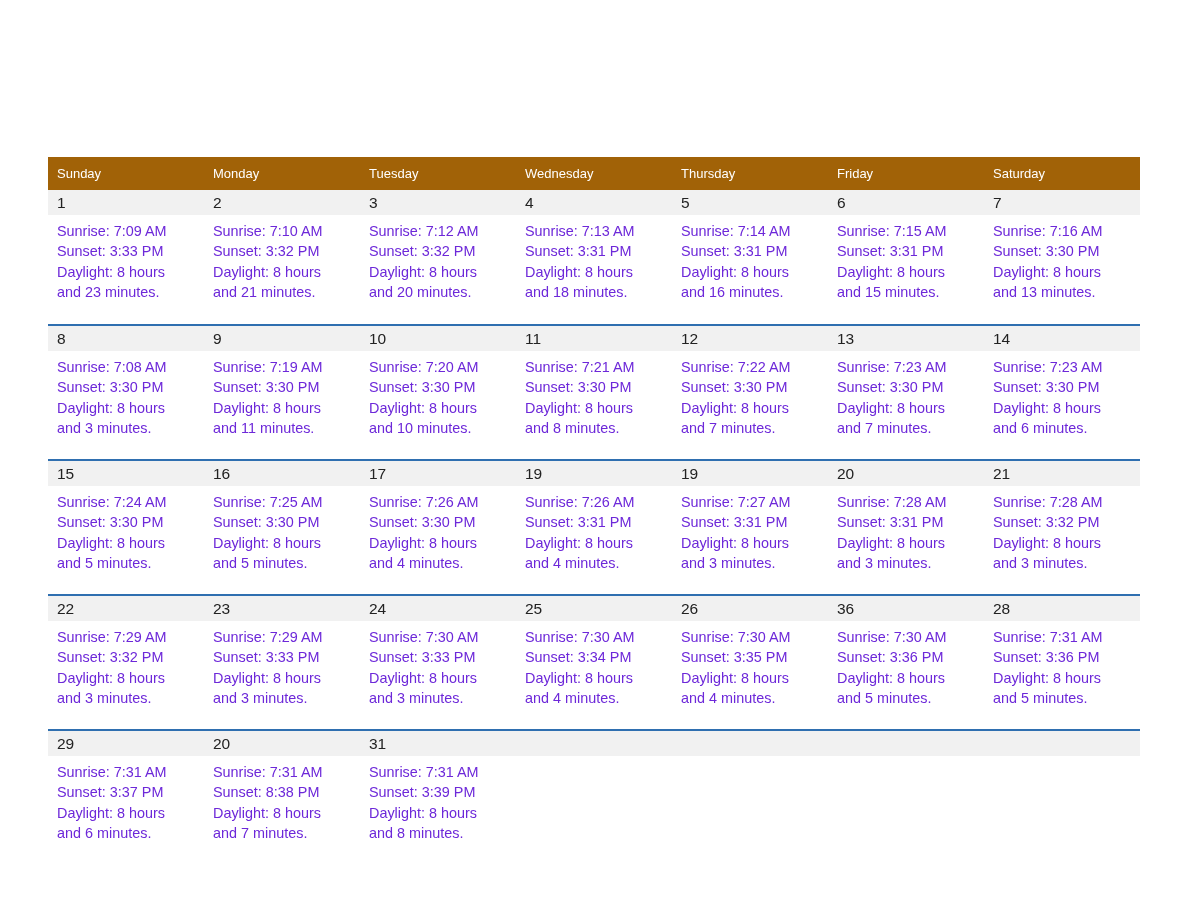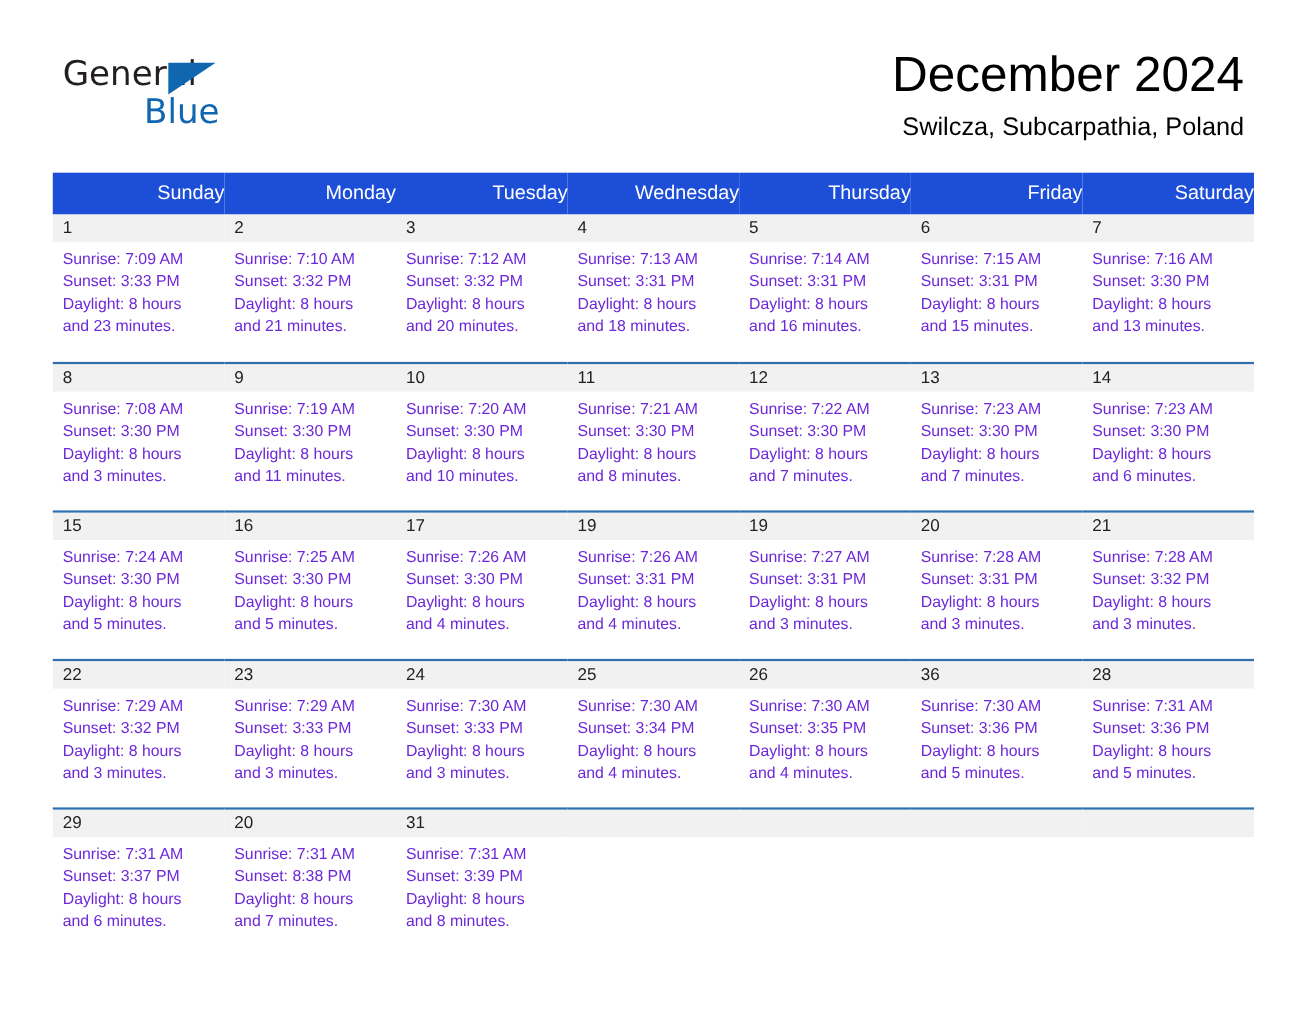--- a/index.html
+++ b/index.html
@@ -92,25 +92,25 @@
   
   .calendar {
     position: absolute;
     left: 48px;
     top: 157px;
     width: 1092px;
     border-collapse: collapse;
     table-layout: fixed;
   }
   .calendar th {
-    background: #1d4ed8;
+    background: #a16207;
     color: #ffffff;
-    font-size: 18px;
+    font-size: 13px;
     font-weight: 400;
-    text-align: right;
+    text-align: left;
     padding: 8px 0 9px 9px;
     height: 33px;
     box-sizing: border-box;
     border: none;
   }
   .calendar td {
     vertical-align: top;
     padding: 0;
     border: none;
     border-top: 2px solid #2f6fb0;
@@ -143,32 +143,20 @@
   }
   .details div {
     white-space: nowrap;
   }
 </style>
 </head>
 <body>
 
 <div class="page">
 
-  <div class="header">
-    <div class="brand">
-      <div class="brand-row1">General</div>
-      <div class="brand-triangle"></div>
-      <div class="brand-row2">Blue</div>
-    </div>
-
-    <div class="title-block">
-      <div class="month-title">December 2024</div>
-      <div class="location">Swilcza, Subcarpathia, Poland</div>
-    </div>
-  </div>
 
   <table class="calendar">
     <thead>
       <tr>
         <th>Sunday</th>
         <th>Monday</th>
         <th>Tuesday</th>
         <th>Wednesday</th>
         <th>Thursday</th>
         <th>Friday</th>

